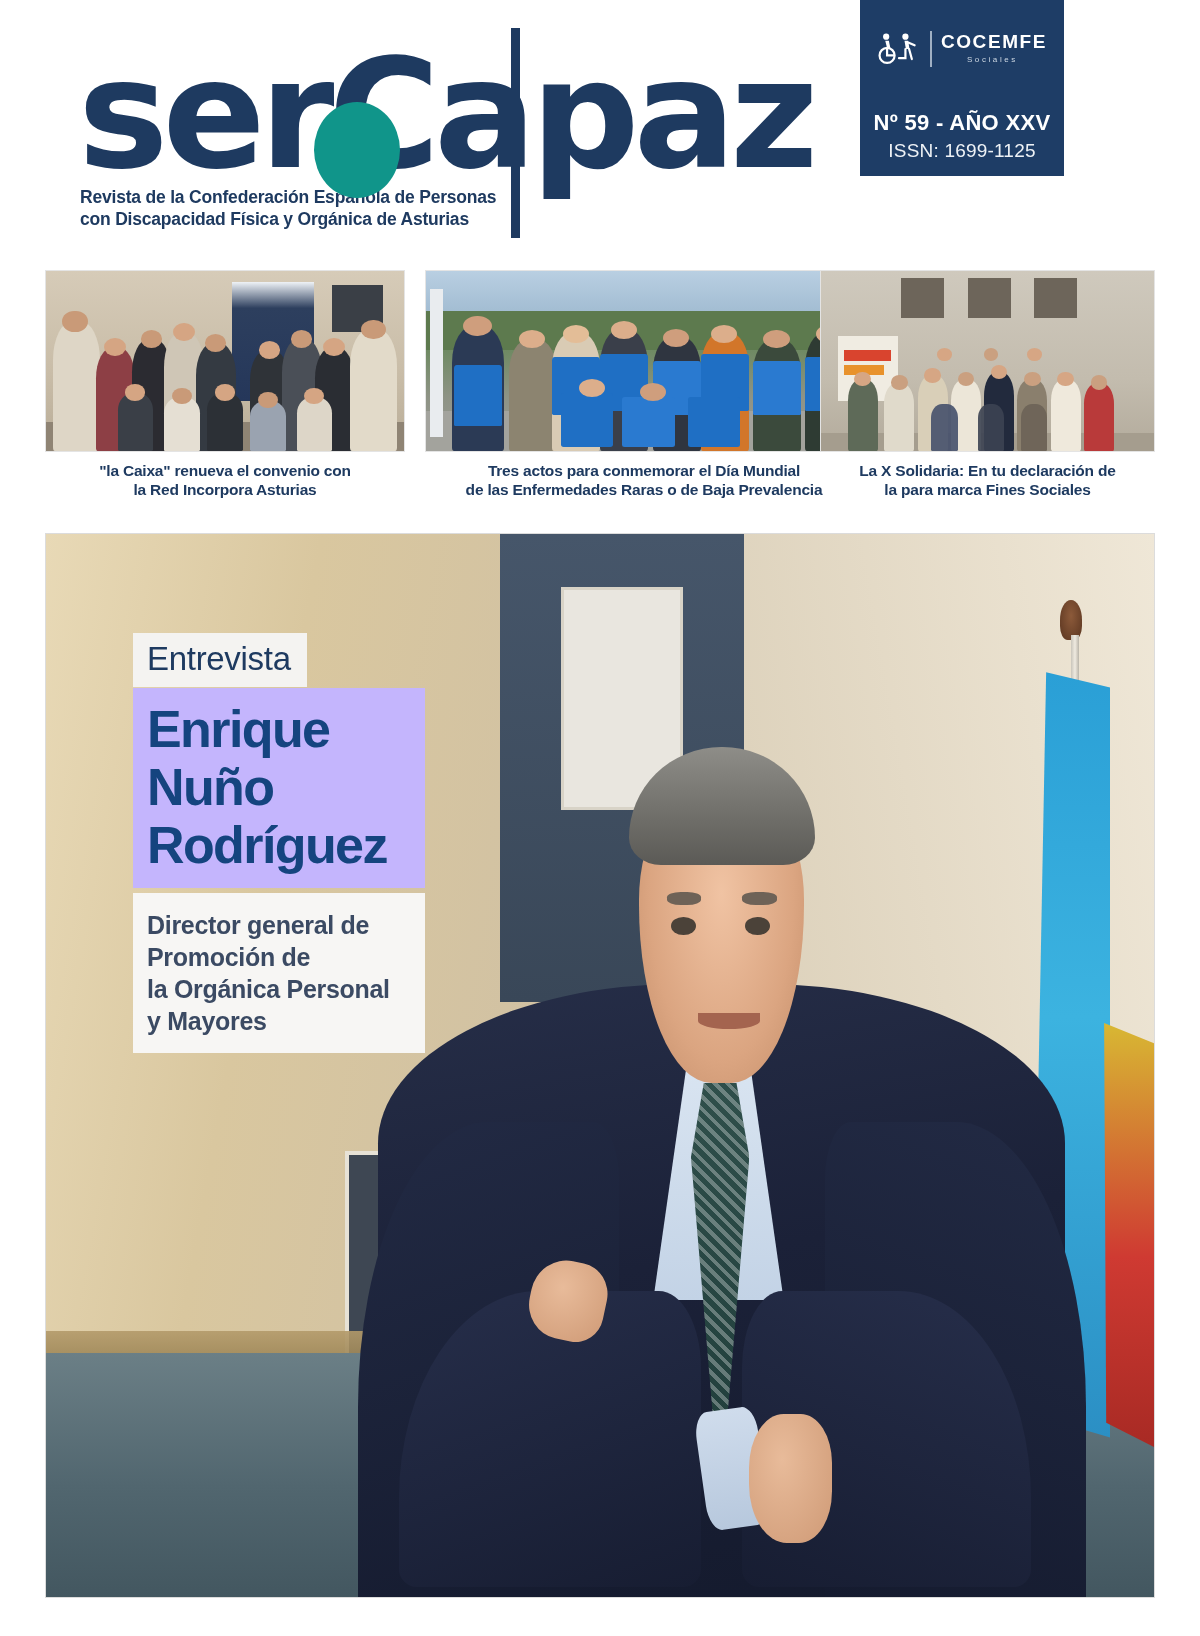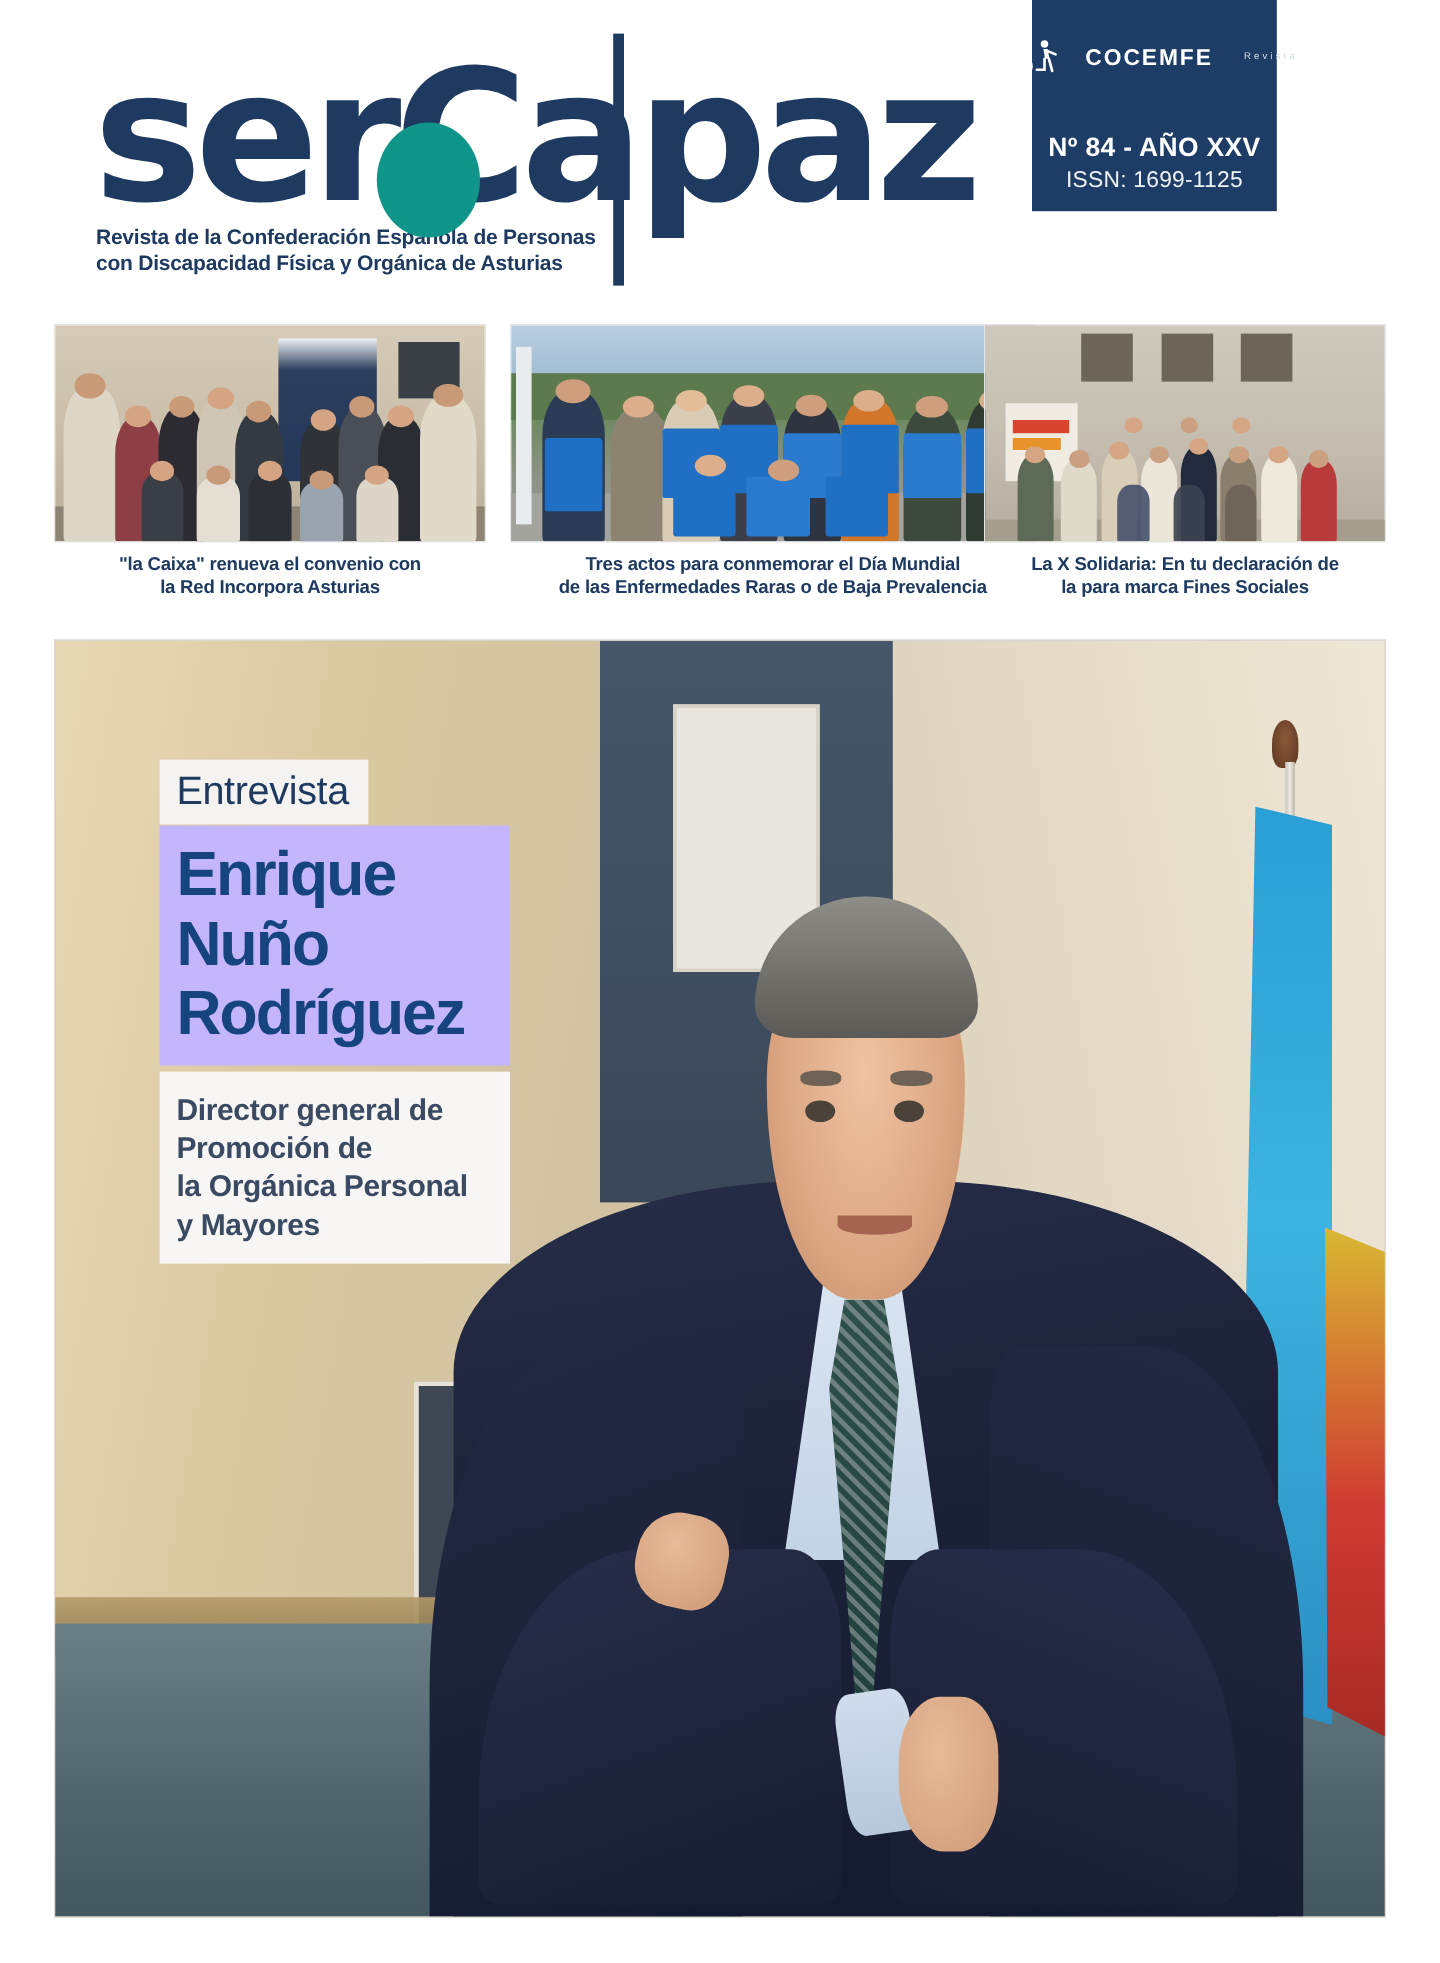--- a/index.html
+++ b/index.html
@@ -53,21 +53,21 @@
     position:absolute;left:860px;top:0;width:204px;height:176px;
     background:#1e3d66;
     color:#fff;
   }
   .badge-top{
     display:flex;align-items:center;justify-content:center;
     height:86px;gap:9px;padding-top:6px;
   }
   .wheel-icon{width:44px;height:34px;}
   .badge-divider{width:2px;height:36px;background:#b7c4d4;opacity:.85;}
-  .badge-brand{display:flex;align-items:flex-start;}
+  .badge-brand{display:flex;flex-direction:column;align-items:flex-start;}
   .badge-name{font-size:19px;font-weight:700;letter-spacing:1.6px;line-height:20px;}
   .badge-sub{font-size:8px;letter-spacing:2.6px;line-height:12px;margin-top:2px;margin-left:26px;color:#cfd9e4;}
   .badge-issue{
     text-align:center;font-size:22px;font-weight:700;letter-spacing:.3px;margin-top:18px;
   }
   .badge-issn{
     text-align:center;font-size:19px;font-weight:400;letter-spacing:.2px;margin-top:4px;color:#eef2f6;
   }
 
   
@@ -228,24 +228,24 @@
             <circle cx="31" cy="4.5" r="3.4" fill="#ffffff"></circle>
             <path d="M30 9 L34 9 L35.5 18 L31.5 18 Z" fill="#ffffff"></path>
             <path d="M34 11 L41 14" stroke="#ffffff" stroke-width="2.4" stroke-linecap="round"></path>
             <path d="M31 18 L31 28 L24 28" fill="none" stroke="#ffffff" stroke-width="2.4" stroke-linecap="round"></path>
             <path d="M35 18 L38 29" stroke="#ffffff" stroke-width="2.4" stroke-linecap="round"></path>
           </svg>
         </span>
         <span class="badge-divider"></span>
         <span class="badge-brand">
           <span class="badge-name">COCEMFE</span>
-          <span class="badge-sub">Revista</span>
+          <span class="badge-sub">Sociales</span>
         </span>
       </div>
-      <div class="badge-issue">Nº 84 - AÑO XXV</div>
+      <div class="badge-issue">Nº 59 - AÑO XXV</div>
       <div class="badge-issn">ISSN: 1699-1125</div>
     </div>
   </div>
 
   <div class="strip">
 
     <div class="story story-1">
       <div class="thumb">
         <div class="scene" style="background:linear-gradient(180deg,#d6cbb8 0%,#c9bda8 55%,#b9ad98 100%);">
           <div style="position:absolute;left:52%;top:6%;width:23%;height:66%;background:linear-gradient(180deg,#eef2f6 0%,#2d3f5e 22%,#25375a 100%);"></div>

